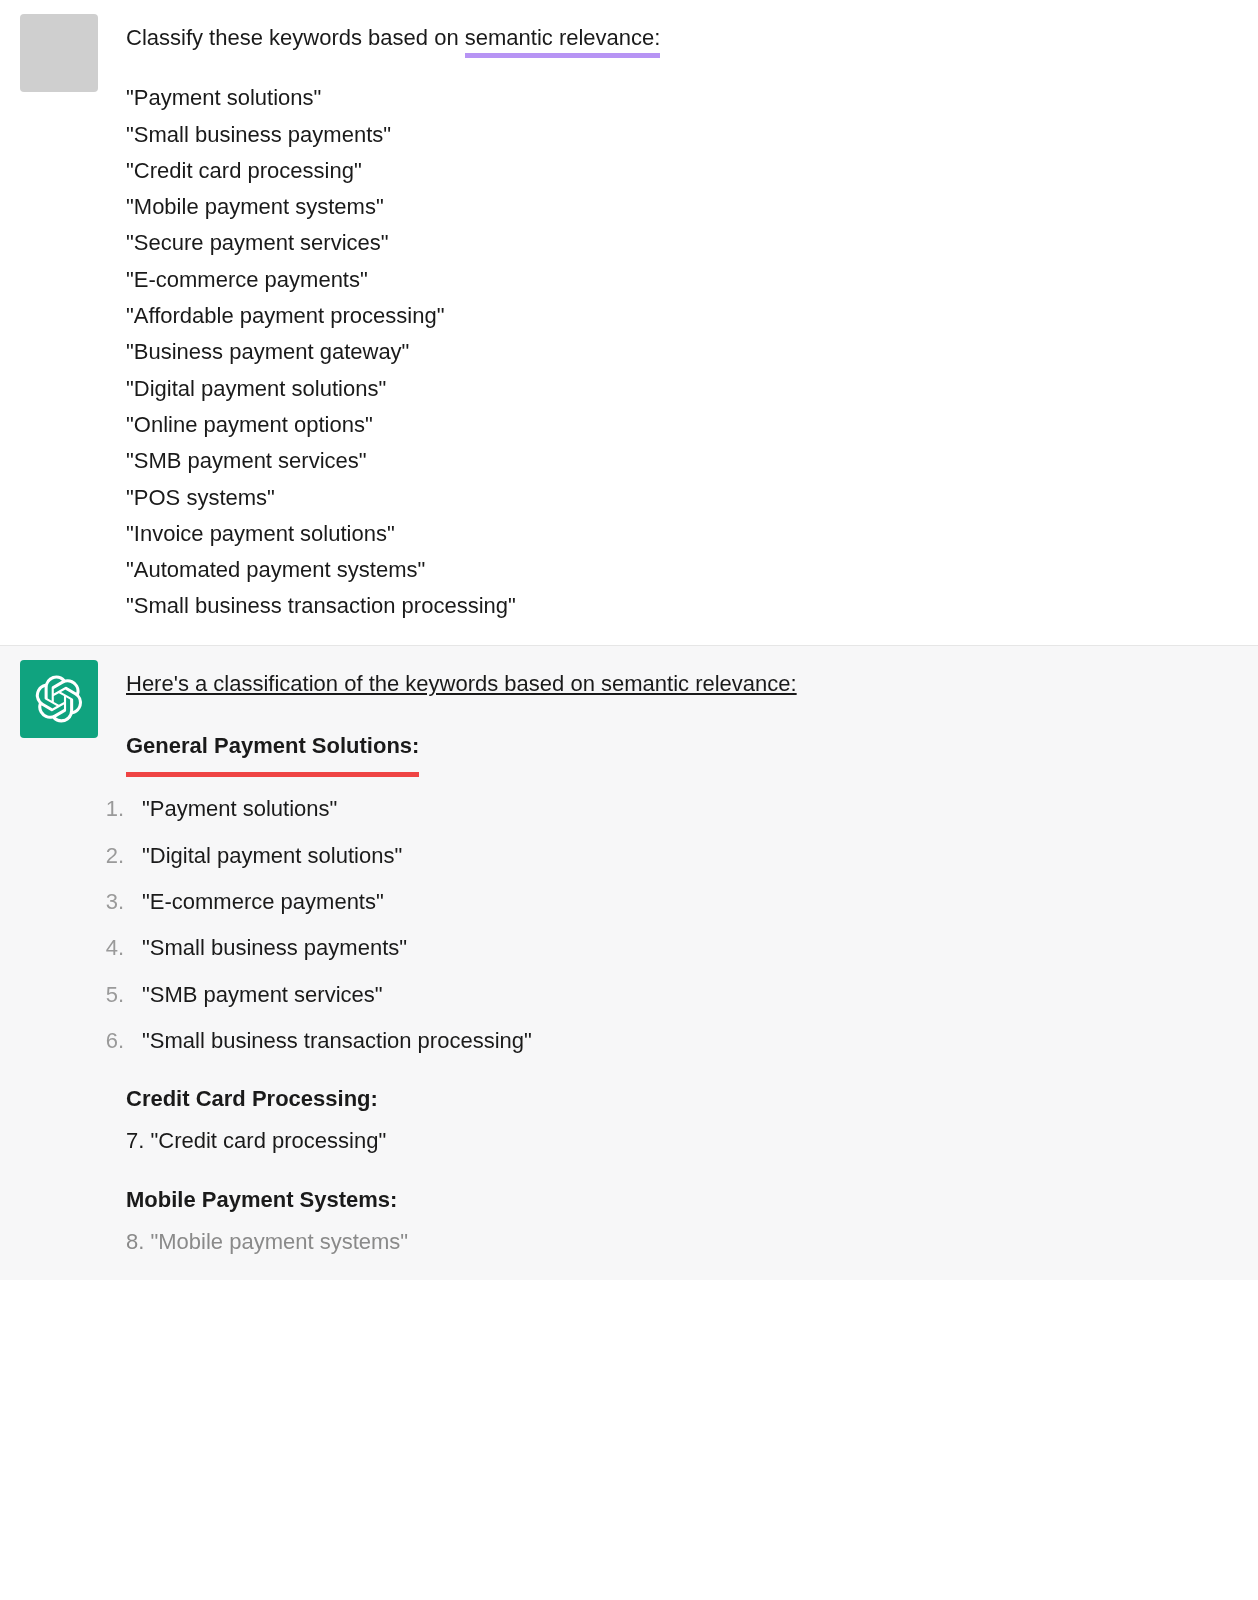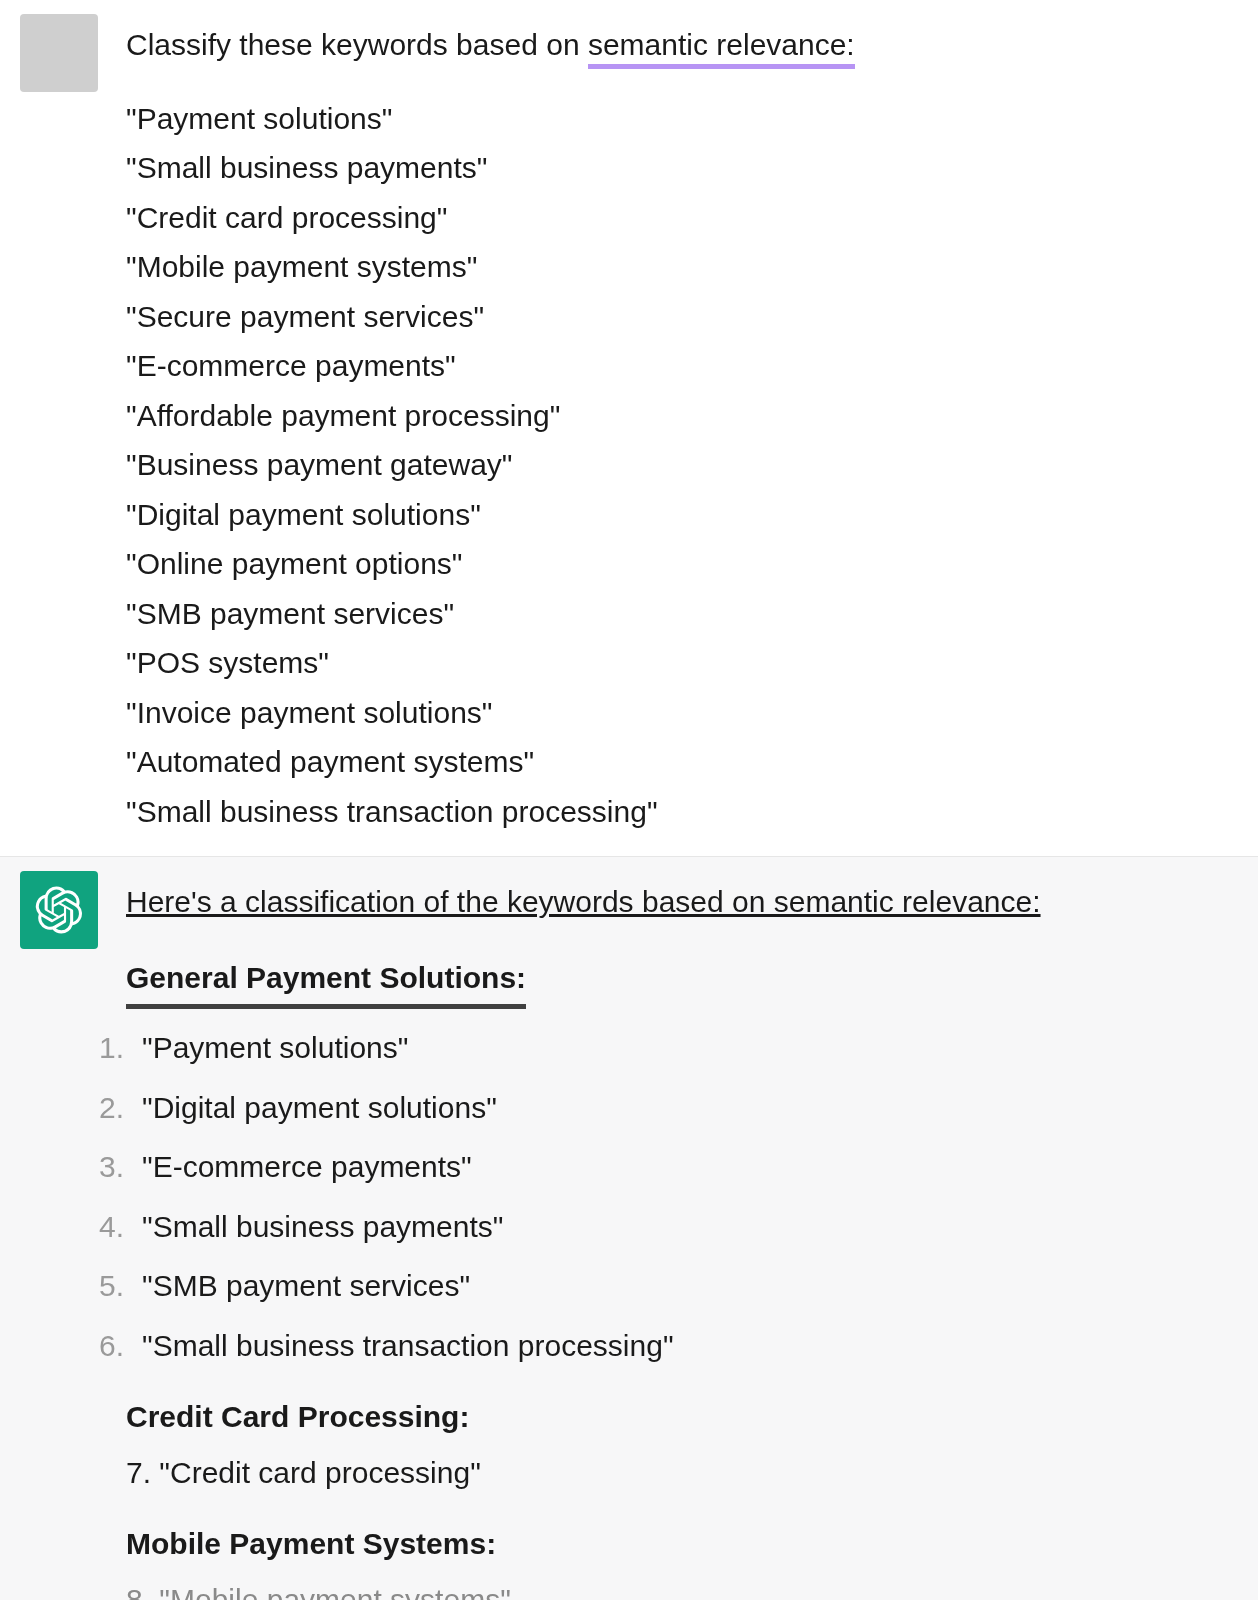--- a/index.html
+++ b/index.html
@@ -39,21 +39,21 @@
       display: flex;
       align-items: center;
       justify-content: center;
     }
     .assistant-avatar svg {
       width: 48px;
       height: 48px;
     }
     .message-content {
       flex: 1;
-      font-size: 30px;
+      font-size: 22px;
       line-height: 1.65;
       color: #1a1a1a;
       padding-top: 6px;
     }
     .prompt-line {
       margin-bottom: 24px;
     }
     .underline-purple {
       border-bottom: 5px solid #b794f4;
       padding-bottom: 3px;
@@ -65,22 +65,22 @@
     .intro-line {
       margin-bottom: 26px;
       text-decoration: underline;
     }
     .category-heading {
       font-weight: 700;
       margin-bottom: 4px;
     }
     .category-heading.underlined {
       display: inline-block;
-      border-bottom: 5px solid #404040;
-      padding-bottom: 2px;
+      border-bottom: 5px solid #ef4444;
+      padding-bottom: 8px;
     }
     .numbered-list {
       list-style: none;
       counter-reset: item;
     }
     .numbered-list li {
       display: flex;
       align-items: baseline;
       margin-bottom: 10px;
     }

